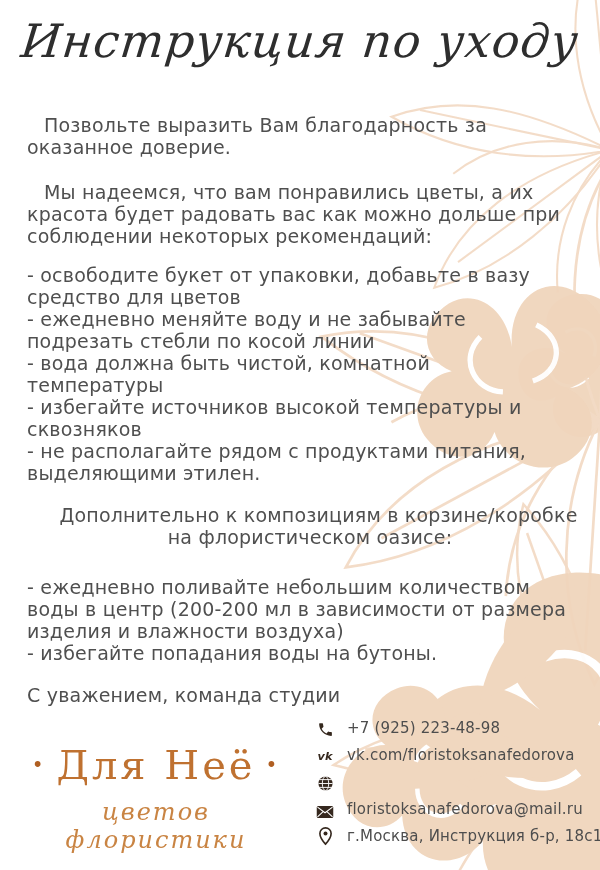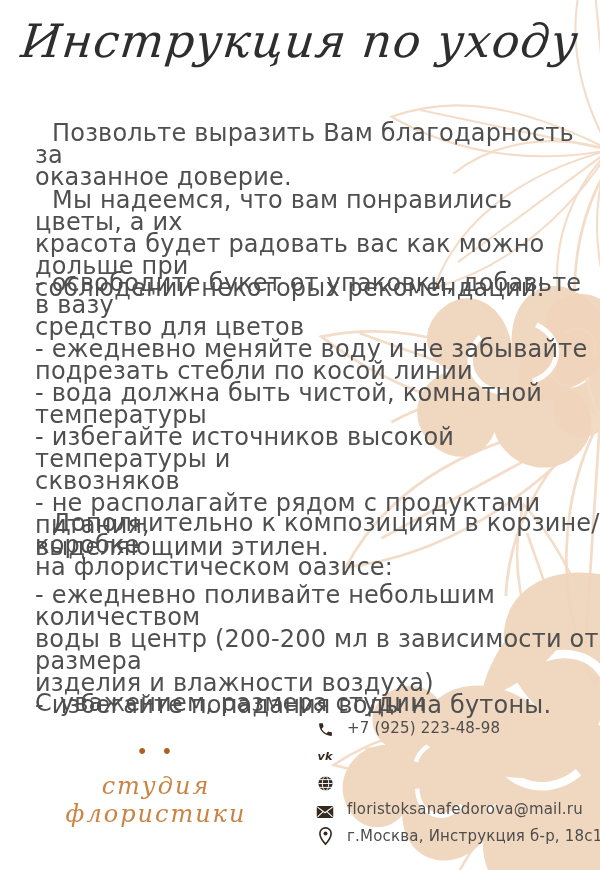--- a/index.html
+++ b/index.html
@@ -19,30 +19,30 @@
     text-align:center;
     font-family:"DejaVu Serif",serif;
     font-style:italic;font-weight:400;
     font-size:46px;letter-spacing:1px;
     color:#2e2e2e;
     transform:skewX(-6deg);
     margin:0;
   }
   .para{
     position:absolute;left:27px;width:566px;
-    margin:8px;
-    font-size:24px;line-height:22px;letter-spacing:.2px;
+    margin:0;
+    font-size:19px;line-height:22px;letter-spacing:.2px;
     white-space:pre-line;
     color:#4f4f4f;
   }
   .indent{text-indent:17px;}
   .p-intro{top:114px;}
   .p-thanks{top:181px;}
   .p-tips{top:264px;}
-  .p-extra-intro{top:504px;}
+  .p-extra-intro{top:504px;text-align:center;}
   .p-extra-tips{top:576px;}
   .p-closing{top:684px;}
   
   .logo{
     position:absolute;left:28px;top:742px;width:256px;
     text-align:center;z-index:1;
   }
   .logo-name{
     font-family:"DejaVu Serif",serif;
     font-size:40px;font-weight:400;
@@ -134,47 +134,49 @@
 выделяющими этилен.</p>
     <p class="para indent p-thanks">Мы надеемся, что вам понравились цветы, а их
 красота будет радовать вас как можно дольше при
 соблюдении некоторых рекомендаций:</p>
     <p class="para indent p-extra-intro">Дополнительно к композициям в корзине/коробке
 на флористическом оазисе:</p>
     <p class="para p-extra-tips">- ежедневно поливайте небольшим количеством
 воды в центр (200-200 мл в зависимости от размера
 изделия и влажности воздуха)
 - избегайте попадания воды на бутоны.</p>
-    <p class="para p-closing">С уважением, размера студии</p>
+    <p class="para p-closing">С уважением, команда студии</p>
 
     <div class="logo">
       <div class="logo-name">
         <span class="logo-dot">•</span>
+        <span>Для Неё</span>
         <span class="logo-dot">•</span>
       </div>
-      <div class="logo-tagline">студия флористики</div>
+      <div class="logo-tagline">цветов флористики</div>
     </div>
 
     <ul class="contacts">
 
       <li class="contact-row">
         <span class="ic">
           <svg width="17" height="17" viewBox="0 0 24 24">
               <path fill="#35281e" d="M6.6 10.8c1.5 2.9 3.8 5.2 6.7 6.7l2.2-2.2c.3-.3.7-.4 1-.2 1.1.4 2.3.6 3.5.6.6 0 1 .4 1 1V20c0 .6-.4 1-1 1C10.6 21 3 13.4 3 4c0-.6.4-1 1-1h3.5c.6 0 1 .4 1 1 0 1.2.2 2.4.6 3.5.1.3 0 .7-.2 1l-2.3 2.3z"></path>
             </svg>
         </span>
         <span class="txt">+7 (925) 223-48-98</span>
       </li>
 
       <li class="contact-row">
         <span class="ic">
           <svg width="20" height="17" viewBox="0 0 24 20">
               <text x="12" y="15" text-anchor="middle" font-family="DejaVu Sans" font-size="15" font-weight="bold" font-style="italic" fill="#35281e">vk</text>
             </svg>
         </span>
+        <span class="txt">vk.com/floristoksanafedorova</span>
       </li>
 
       <li class="contact-row">
         <span class="ic">
           <svg width="17" height="17" viewBox="0 0 24 24">
             <circle cx="12" cy="12" r="10" fill="#35281e"></circle>
             <g fill="none" stroke="#ffffff" stroke-width="1.3">
               <ellipse cx="12" cy="12" rx="4.5" ry="10"></ellipse>
               <path d="M2 12h20M3.5 6.5h17M3.5 17.5h17"></path>
             </g>

